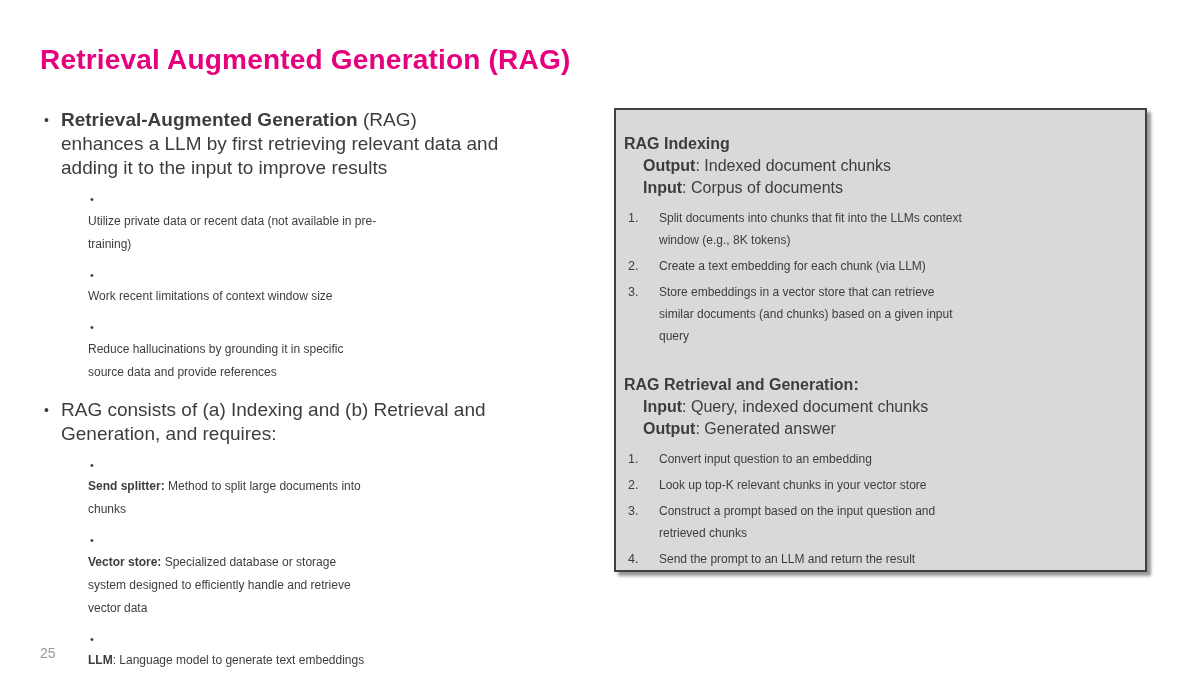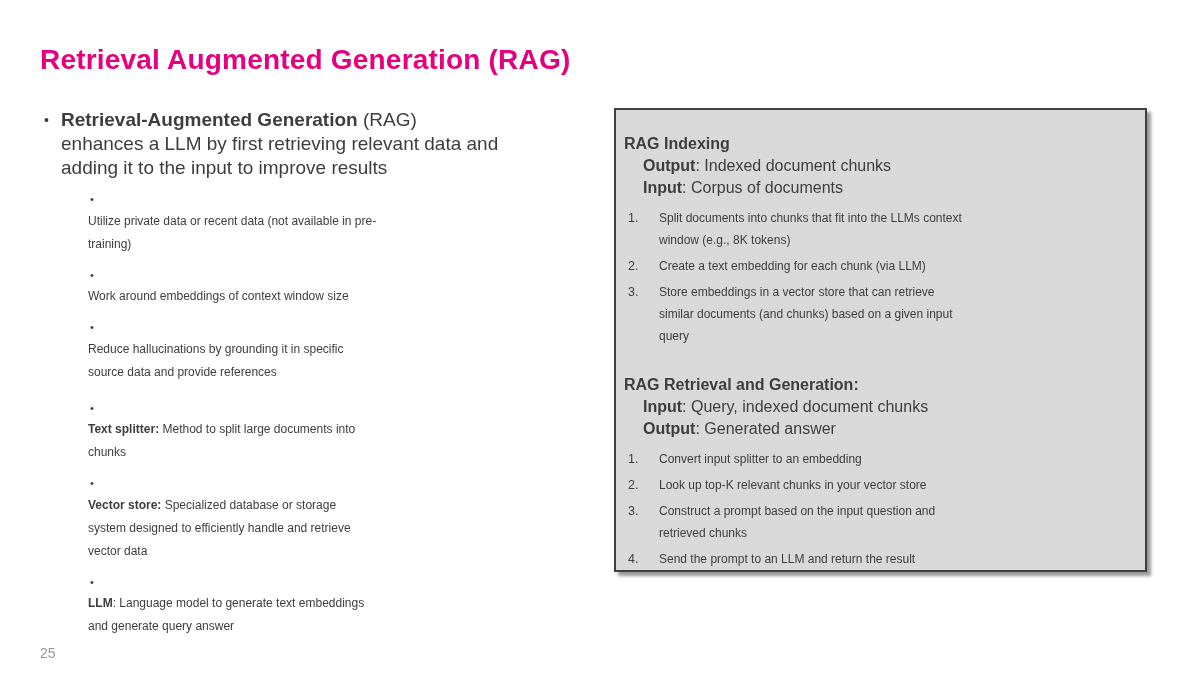--- a/index.html
+++ b/index.html
@@ -88,33 +88,38 @@
 adding it to the input to improve results</span></div>
     </div>
     <div class="subs">
       <div class="b2">
         <span class="marker"></span>
         <div class="btext"><span class="bold"></span><span>Utilize private data or recent data (not available in pre-
 training)</span></div>
       </div>
       <div class="b2">
         <span class="marker"></span>
-        <div class="btext"><span class="bold"></span><span>Work around embeddings of context window size</span></div>
+        <div class="btext"><span class="bold"></span><span>Work recent limitations of context window size</span></div>
       </div>
       <div class="b2">
         <span class="marker"></span>
         <div class="btext"><span class="bold"></span><span>Reduce hallucinations by grounding it in specific
 source data and provide references</span></div>
       </div>
     </div>
 
+    <div class="b1">
+      <span class="marker"></span>
+      <div class="btext"><span class="bold"></span><span>RAG consists of (a) Indexing and (b) Retrieval and
+Generation, and requires:</span></div>
+    </div>
     <div class="subs">
       <div class="b2">
         <span class="marker"></span>
-        <div class="btext"><span class="bold">Text splitter:</span><span> Method to split large documents into
+        <div class="btext"><span class="bold">Send splitter:</span><span> Method to split large documents into
 chunks</span></div>
       </div>
       <div class="b2">
         <span class="marker"></span>
         <div class="btext"><span class="bold">Vector store:</span><span> Specialized database or storage
 system designed to efficiently handle and retrieve
 vector data</span></div>
       </div>
       <div class="b2">
         <span class="marker"></span>
@@ -139,21 +144,21 @@
 similar documents (and chunks) based on a given input
 query</li>
       </ol>
     </div>
 
     <div class="section">
       <div class="sec-heading">RAG Retrieval and Generation:</div>
       <div class="io-line"><span class="bold">Input</span><span>: Query, indexed document chunks</span></div>
       <div class="io-line"><span class="bold">Output</span><span>: Generated answer</span></div>
       <ol class="steps">
-        <li>Convert input splitter to an embedding</li>
+        <li>Convert input question to an embedding</li>
         <li>Look up top-K relevant chunks in your vector store</li>
         <li>Construct a prompt based on the input question and
 retrieved chunks</li>
         <li>Send the prompt to an LLM and return the result</li>
       </ol>
     </div>
 
   </div>
 
   <div class="page-number">25</div>

